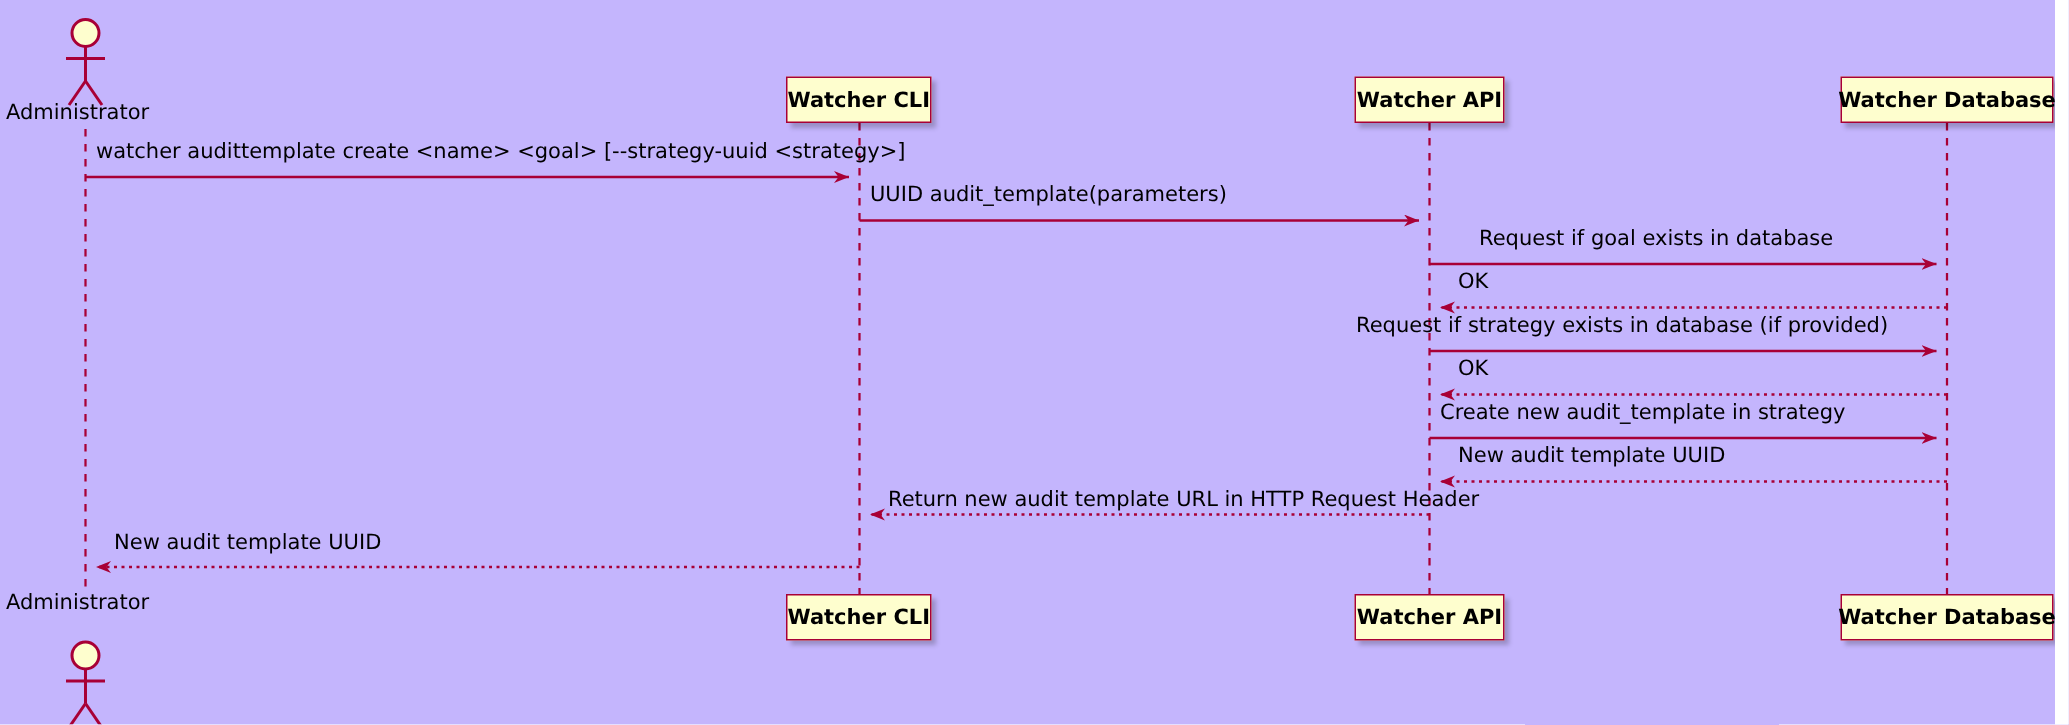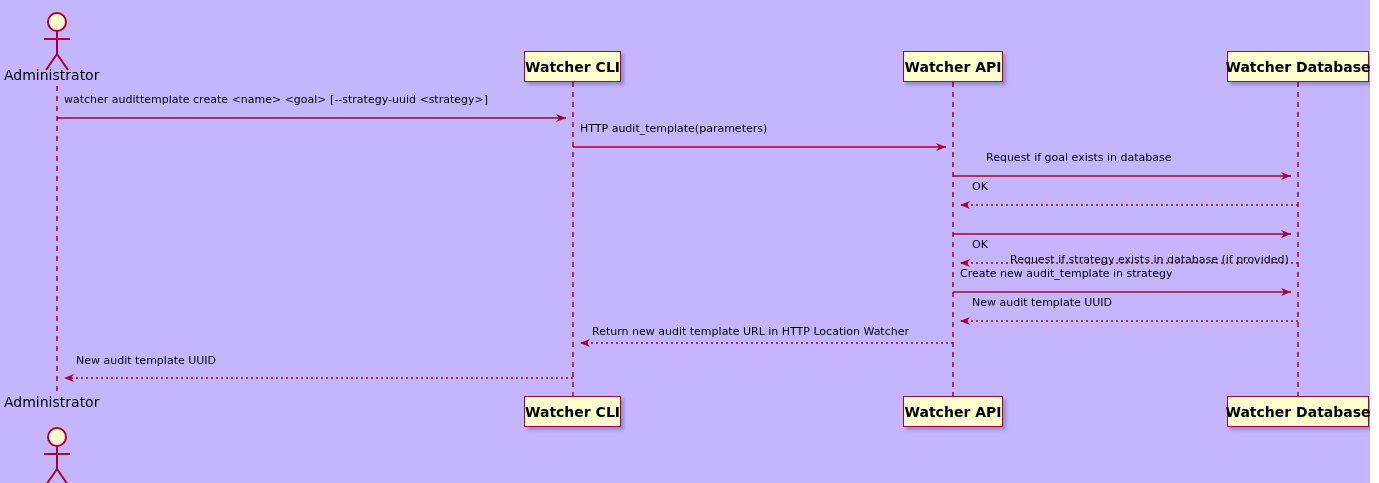--- a/index.html
+++ b/index.html
@@ -41,21 +41,21 @@
     font-weight: bold;
   }
   .actor-label {
     position: absolute;
     font-size: 14px;
     color: #000000;
     white-space: nowrap;
   }
   .msg-label {
     position: absolute;
-    font-size: 11px;
+    font-size: 14px;
     color: #000000;
     white-space: nowrap;
   }
 </style>
 </head>
 <body>
 
 <div id="diagram">
 
   <svg id="svg-layer" viewBox="0 0 1379 483" xmlns="http://www.w3.org/2000/svg">
@@ -109,23 +109,23 @@
   <div id="overlay">
       <div class="actor-label" style="left: 4px; top: 67px;">Administrator</div>
       <div class="actor-label" style="left: 4px; top: 394px;">Administrator</div>
       <div class="participant-box" style="left: 524px; width: 97px; top: 51px;">Watcher CLI</div>
       <div class="participant-box" style="left: 524px; width: 97px; top: 396px;">Watcher CLI</div>
       <div class="participant-box" style="left: 903px; width: 100px; top: 51px;">Watcher API</div>
       <div class="participant-box" style="left: 903px; width: 100px; top: 396px;">Watcher API</div>
       <div class="participant-box" style="left: 1227px; width: 142px; top: 51px;">Watcher Database</div>
       <div class="participant-box" style="left: 1227px; width: 142px; top: 396px;">Watcher Database</div>
       <div class="msg-label" style="left: 64px; top: 93px;">watcher audittemplate create &lt;name&gt; &lt;goal&gt; [--strategy-uuid &lt;strategy&gt;]</div>
-      <div class="msg-label" style="left: 580px; top: 122px;">HTTP audit_template(parameters)</div>
+      <div class="msg-label" style="left: 580px; top: 122px;">UUID audit_template(parameters)</div>
       <div class="msg-label" style="left: 960px; top: 151px; margin-left: 26px;">Request if goal exists in database</div>
       <div class="msg-label" style="left: 972px; top: 180px;">OK</div>
-      <div class="msg-label" style="left: 1010px; top: 209px; margin-top: 44px;">Request if strategy exists in database (if provided)</div>
+      <div class="msg-label" style="left: 904px; top: 209px;">Request if strategy exists in database (if provided)</div>
       <div class="msg-label" style="left: 972px; top: 238px;">OK</div>
       <div class="msg-label" style="left: 960px; top: 267px;">Create new audit_template in strategy</div>
       <div class="msg-label" style="left: 972px; top: 296px;">New audit template UUID</div>
-      <div class="msg-label" style="left: 592px; top: 325px;">Return new audit template URL in HTTP Location Watcher</div>
+      <div class="msg-label" style="left: 592px; top: 325px;">Return new audit template URL in HTTP Request Header</div>
       <div class="msg-label" style="left: 76px; top: 354px;">New audit template UUID</div>
     </div>
 </div>
 
 </body></html>

